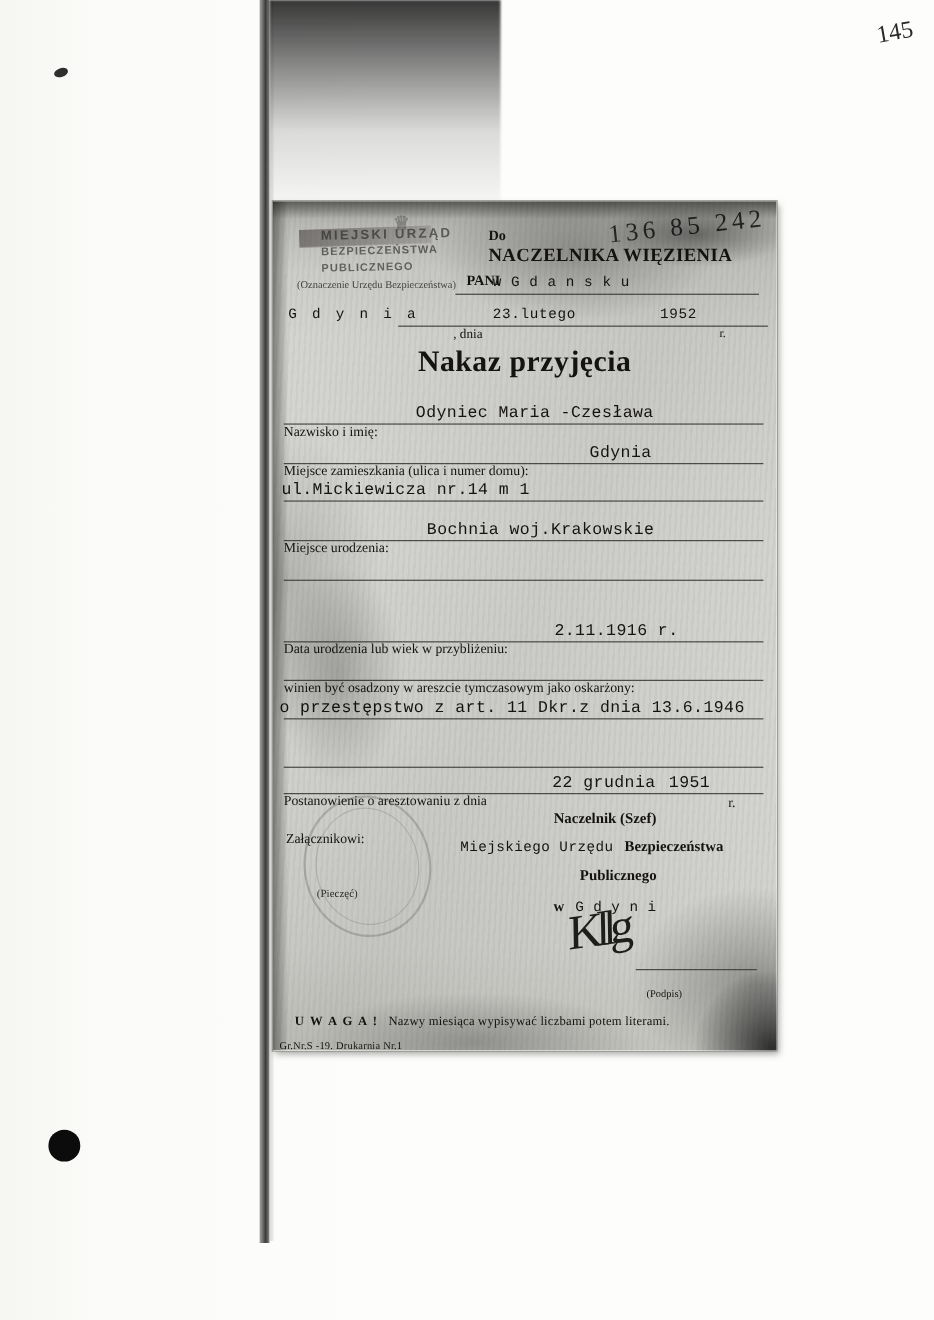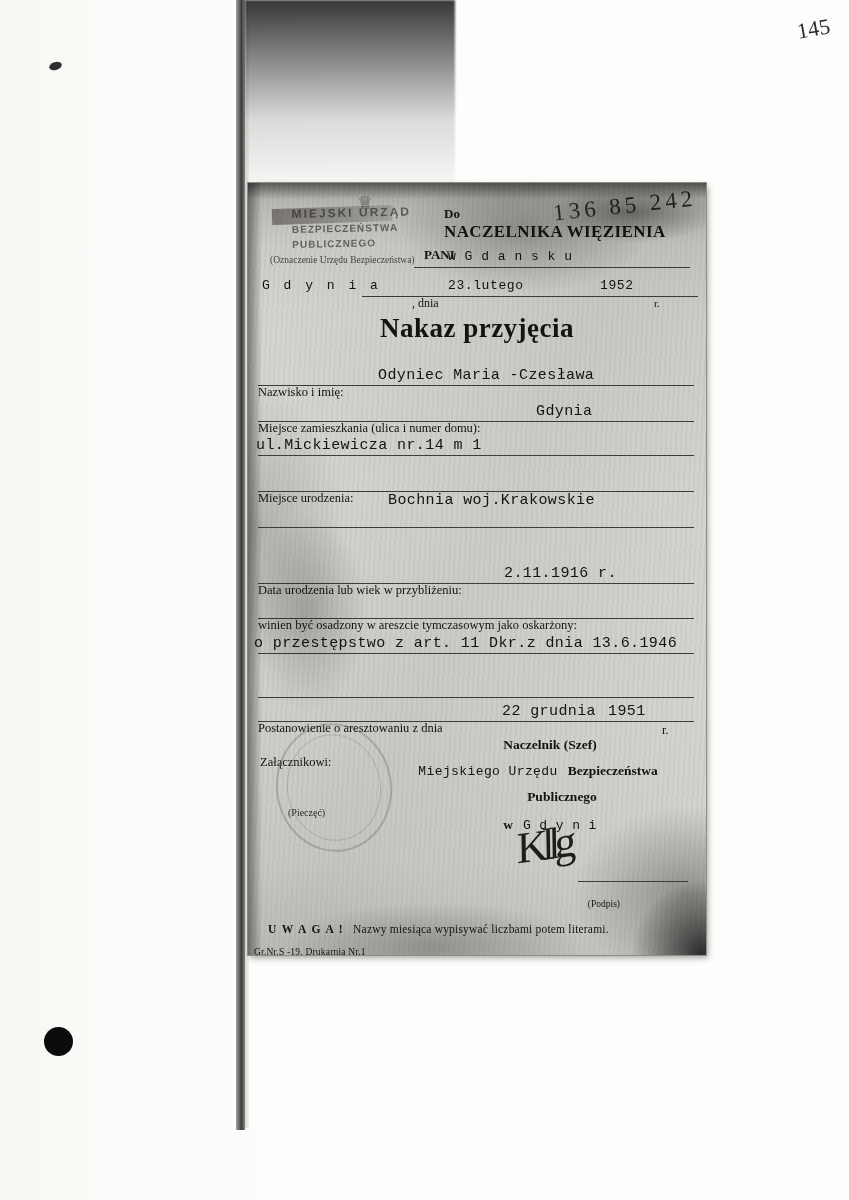--- a/index.html
+++ b/index.html
@@ -251,21 +251,21 @@
         <span class="ln"></span>
       </div>
 
       <div class="field" style="top:255px;">
         <span class="val tw" style="left:-2px;">ul.Mickiewicza nr.14 m 1</span>
         <span class="ln"></span>
       </div>
 
       <div class="field" style="top:291px;">
         <span class="lbl printed">Miejsce urodzenia:</span>
-        <span class="val tw" style="left:130px;margin-top:19px;">Bochnia woj.Krakowskie</span>
+        <span class="val tw" style="left:130px;">Bochnia woj.Krakowskie</span>
         <span class="ln"></span>
       </div>
 
       <div class="field" style="top:327px;">
         <span class="val tw" style="left:0;"></span>
         <span class="ln"></span>
       </div>
 
       <div class="field" style="top:383px;">
         <span class="lbl printed">Data urodzenia lub wiek w przybliżeniu:</span>

